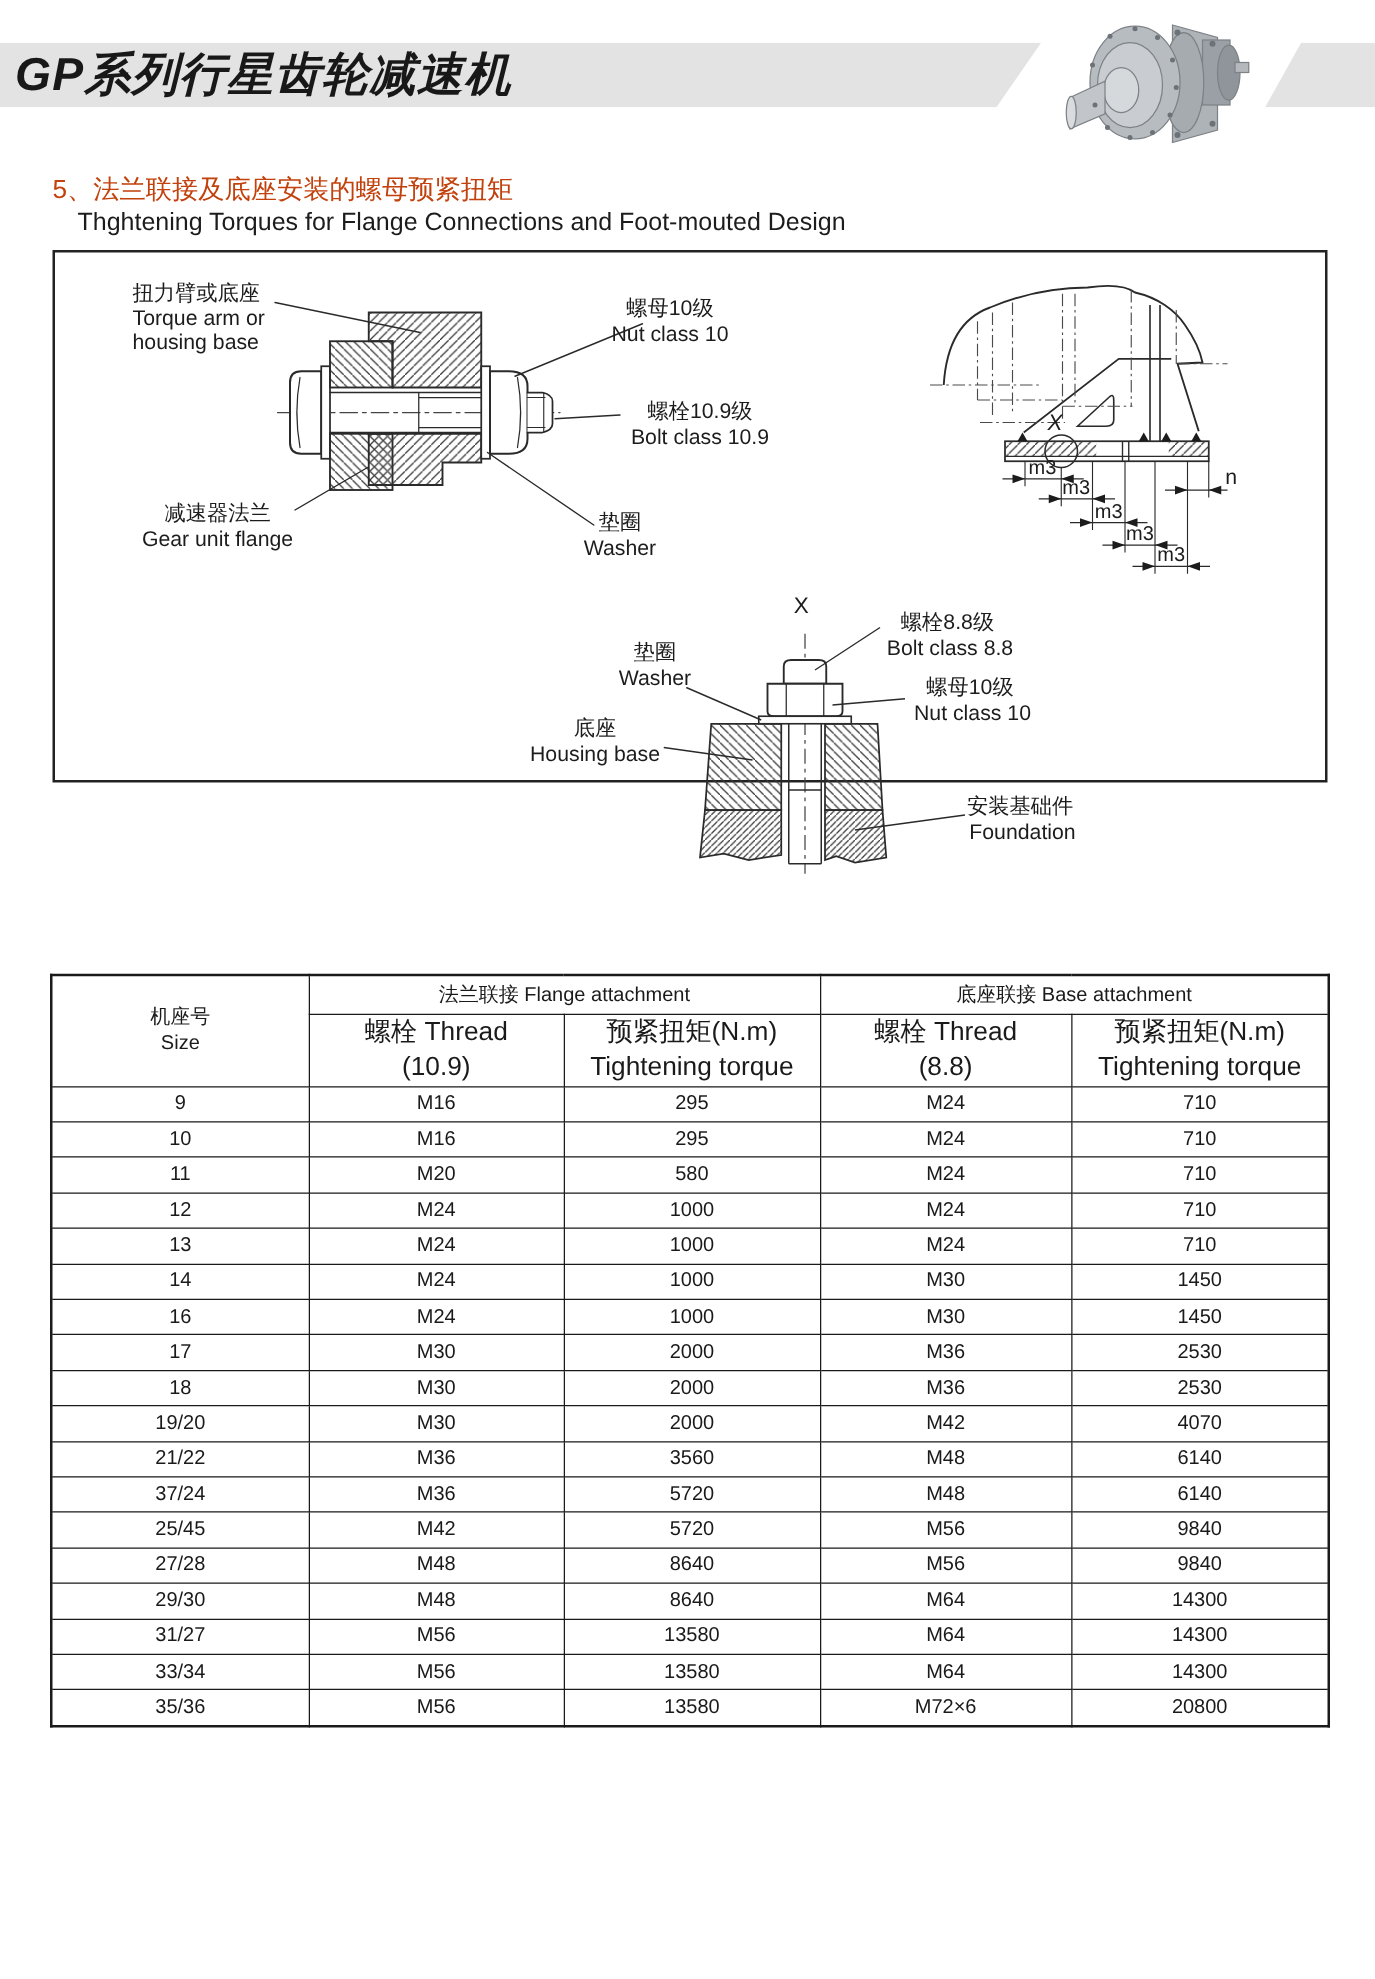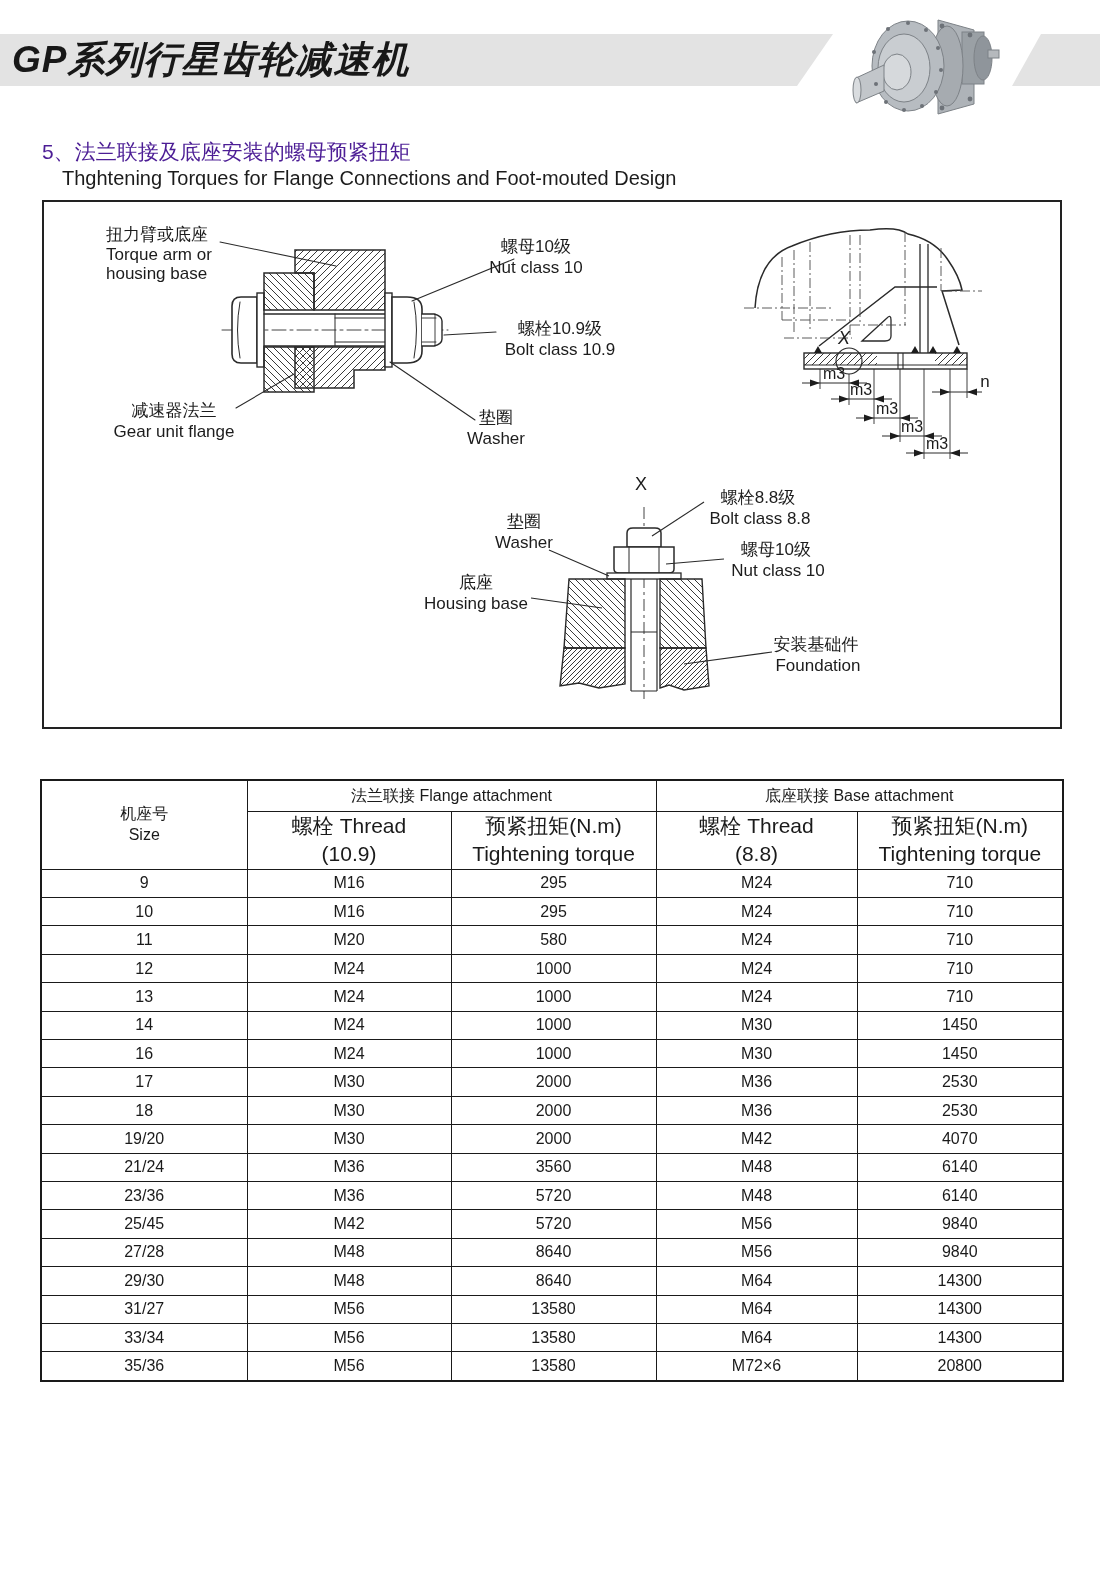--- a/index.html
+++ b/index.html
@@ -8,24 +8,24 @@
   
   .band-left{position:absolute;left:0;top:34px;width:833px;height:52px;background:#e3e3e3;
              clip-path:polygon(0 0,100% 0,calc(100% - 36px) 100%,0 100%);}
   .band-right{position:absolute;left:1012px;top:34px;width:88px;height:52px;background:#e3e3e3;
              clip-path:polygon(29px 0,100% 0,100% 100%,0 100%);}
   .page-title{position:absolute;left:12px;top:38px;margin:0;font-size:37px;line-height:44px;
               font-style:italic;font-weight:bold;letter-spacing:1px;color:#181818;}
   .gear-photo{position:absolute;left:850px;top:4px;}
   
   .section-heading{position:absolute;left:42px;top:138px;}
-  .section-heading .zh{font-size:21px;line-height:27px;color:#4c1d95;}
+  .section-heading .zh{font-size:21px;line-height:27px;color:#c2410c;}
   .section-heading .en{font-size:20px;line-height:26px;margin-left:20px;color:#1c1c1c;}
   
-  .figure-box{position:absolute;left:42px;top:200px;width:1020px;height:529px;
+  .figure-box{position:absolute;left:42px;top:200px;width:1020px;height:426px;
               border:2px solid #222;box-sizing:border-box;background:#fff;}
   .figure-box svg{display:block;}
   svg text{font-family:"Liberation Sans",sans-serif;fill:#1c1c1c;}
   
   .torque-table{position:absolute;left:40px;top:779px;width:1022px;border-collapse:collapse;
                 table-layout:fixed;border:2px solid #1a1a1a;}
   .torque-table th,.torque-table td{border:1.5px solid #1a1a1a;text-align:center;vertical-align:middle;
                 padding:0;font-weight:normal;color:#1a1a1a;}
   .torque-table thead .group-row th{height:30px;font-size:16px;}
   .torque-table thead .sub-row th{height:44px;font-size:21px;line-height:1.35;}
@@ -362,28 +362,28 @@
           <td>2530</td>
         </tr>
         <tr>
           <td>19/20</td>
           <td>M30</td>
           <td>2000</td>
           <td>M42</td>
           <td>4070</td>
         </tr>
         <tr>
-          <td>21/24</td>
+          <td>21/22</td>
           <td>M36</td>
           <td>3560</td>
           <td>M48</td>
           <td>6140</td>
         </tr>
         <tr>
-          <td>23/36</td>
+          <td>37/24</td>
           <td>M36</td>
           <td>5720</td>
           <td>M48</td>
           <td>6140</td>
         </tr>
         <tr>
           <td>25/45</td>
           <td>M42</td>
           <td>5720</td>
           <td>M56</td>

